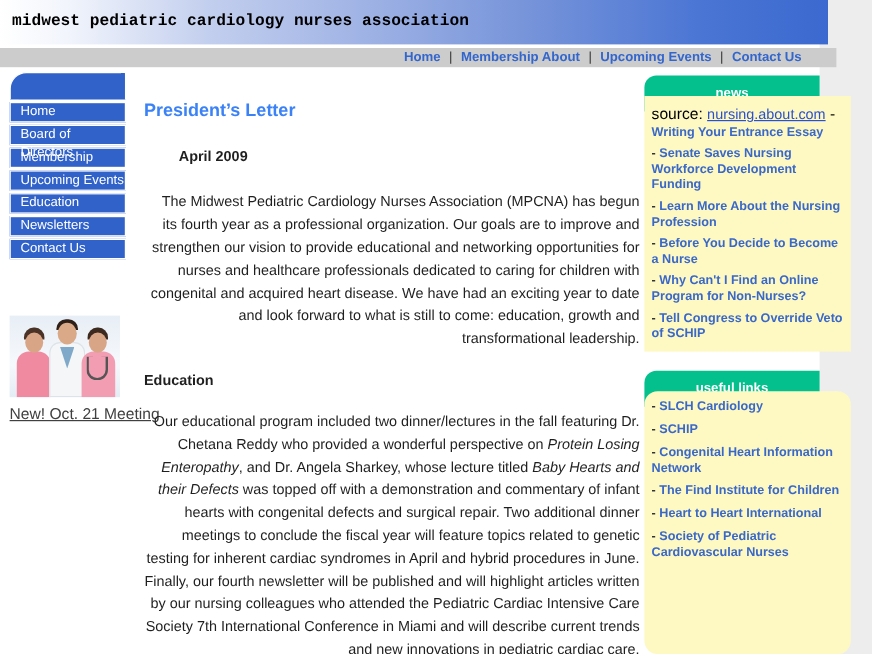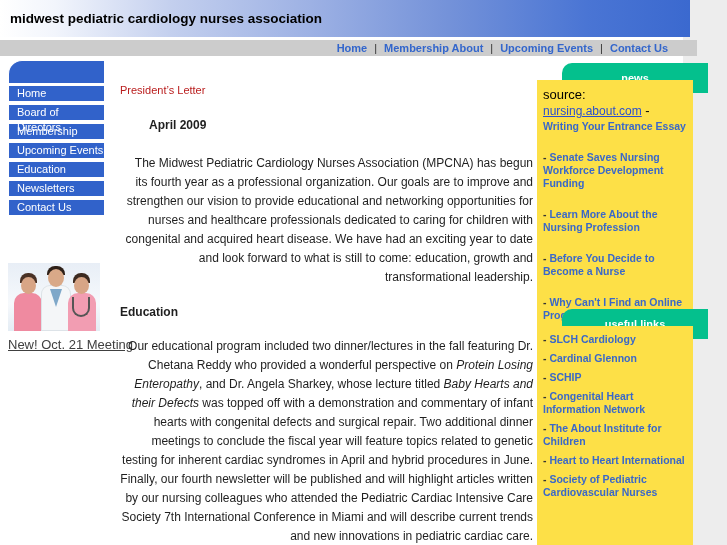--- a/index.html
+++ b/index.html
@@ -12,21 +12,21 @@
   }
   
   .page-right-bg {
     position:absolute; left:683px; top:0; width:44px; height:545px;
     background:#ededed;
   }
   
   .title-bar {
     position:absolute; left:0; top:0; width:690px; height:37px;
     background:linear-gradient(90deg,#ffffff 0%,#f2f5fc 8%,#c3cfee 25%,#9db1e4 45%,#7492d9 65%,#4a75d4 85%,#3b69cf 100%);
-    display:flex; align-items:center;
+    display:flex; align-items:center;font-family:Liberation Mono, monospace;
   }
   .title-bar h1 {
     font-size:13.5px; font-weight:bold; color:#000; padding-left:10px; letter-spacing:0;
   }
   .top-nav {
     position:absolute; left:0; top:40px; width:697px; height:16px;
     background:#cccccc;
     display:flex; align-items:center; justify-content:flex-end;
     padding-right:29px; font-size:11px; font-weight:bold;
   }
@@ -60,45 +60,45 @@
   .fig-right-body { left:60px; top:30px; width:28px; height:38px; background:#f29db2; border-radius:10px 10px 0 0; }
   .fig-right-head { left:66px; top:14px; width:15px; height:17px; background:#d8a586; border-radius:50%; }
   .fig-right-hair { left:65px; top:10px; width:17px; height:10px; background:#3c2a20; border-radius:8px 8px 0 0; }
   .fig-steth      { left:64px; top:34px; width:18px; height:20px; border:2px solid #555; border-top:none; border-radius:0 0 10px 10px; background:transparent; }
   .meeting-link {
     position:absolute; left:8px; top:337px; font-size:13px;
     color:#404040; text-decoration:underline; cursor:pointer;
   }
   
   .main { position:absolute; left:120px; top:84px; width:413px; color:#1f1f1f; }
-  .main .page-heading { font-size:11px; font-weight:normal; color:#b91c1c; margin-bottom:22px; }
+  .main .page-heading { font-size:15px; font-weight:bold; color:#3b82f6; margin-bottom:22px; }
   .main .date { font-size:12px; font-weight:bold; margin-bottom:22px;margin-left:29px; }
   .main p { font-size:12px; line-height:19px; margin-bottom:18px;text-align:right; }
   .main h2 { font-size:12px; font-weight:bold; margin-bottom:18px; }
   .main i { font-style:italic; }
   
   .rbox-header {
-    position:absolute; left:562px; width:146px; height:30px;
+    position:absolute; left:537px; width:146px; height:30px;
     background:#04c08d; border-top-left-radius:10px;
     color:#ffffff; font-size:11px; font-weight:bold;
     display:flex; align-items:center; justify-content:center;
   }
   .news-header { top:63px; }
   .rbox-body {
-    position:absolute; left:537px; width:156px;
-    background:#fde047; padding:7px 6px 8px 6px;
+    position:absolute; left:537px; width:172px;
+    background:#fef9c3; padding:7px 6px 8px 6px;
   }
   .news-body { top:80px; }
   .source-line { font-size:13px; color:#000; line-height:16px; }
   .source-line a { color:#2a4fd0; text-decoration:underline; font-size:12px; cursor:pointer; }
-  .link-item { margin-top:18px; font-size:10.5px; font-weight:bold; line-height:13px; color:#333; }
+  .link-item { margin-top:5px; font-size:10.5px; font-weight:bold; line-height:13px; color:#333; }
   .link-item a { color:#3a68c9; text-decoration:none; cursor:pointer;text-align:right; }
   .first-news { margin-top:1px; }
   .links-header { top:309px; }
-  .links-body { top:326px; height:219px; overflow:hidden; }
+  .links-body { top:326px; height:219px; overflow:hidden;border-radius:11px; }
   .links-body .link-item { margin-top:6px; }
   .links-body .link-item:first-child { margin-top:0; }
 </style>
 </head>
 <body>
 
 <div class="page-right-bg"></div>
 
 <div class="title-bar">
   <h1>midwest pediatric cardiology nurses association</h1>
@@ -156,20 +156,19 @@
   <div class="link-item"><span>-</span> <a>Senate Saves Nursing Workforce Development Funding</a></div>
   <div class="link-item"><span>-</span> <a>Learn More About the Nursing Profession</a></div>
   <div class="link-item"><span>-</span> <a>Before You Decide to Become a Nurse</a></div>
   <div class="link-item"><span>-</span> <a>Why Can't I Find an Online Program for Non-Nurses?</a></div>
   <div class="link-item"><span>-</span> <a>Tell Congress to Override Veto of SCHIP</a></div>
 </div>
 
 <div class="rbox-header links-header">useful links</div>
 <div class="rbox-body links-body">
   <div class="link-item"><span>-</span> <a>SLCH Cardiology</a></div>
-  <div class="link-item"><span>-</span> <a>Cardinal Glennon</a></div>
   <div class="link-item"><span>-</span> <a>SCHIP</a></div>
   <div class="link-item"><span>-</span> <a>Congenital Heart Information Network</a></div>
-  <div class="link-item"><span>-</span> <a>The About Institute for Children</a></div>
+  <div class="link-item"><span>-</span> <a>The Find Institute for Children</a></div>
   <div class="link-item"><span>-</span> <a>Heart to Heart International</a></div>
   <div class="link-item"><span>-</span> <a>Society of Pediatric Cardiovascular Nurses</a></div>
 
 </div>
 
 </body></html>

